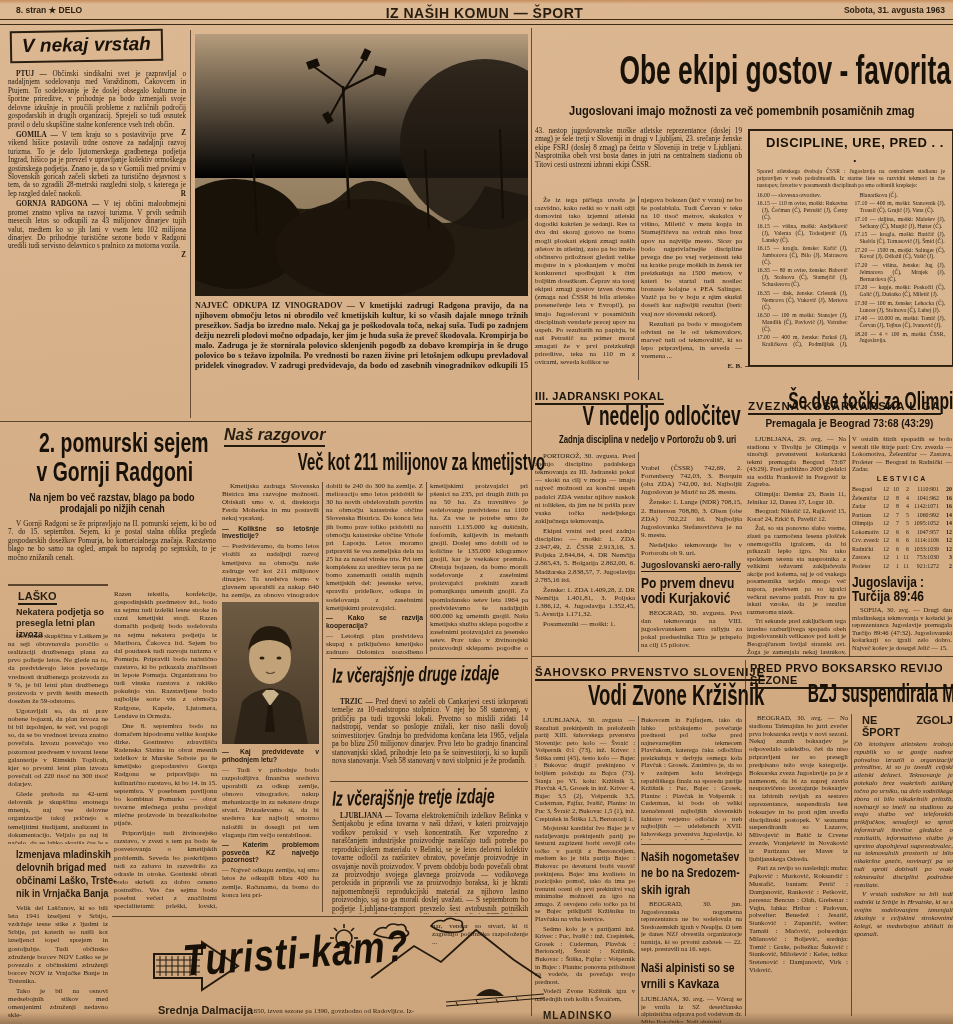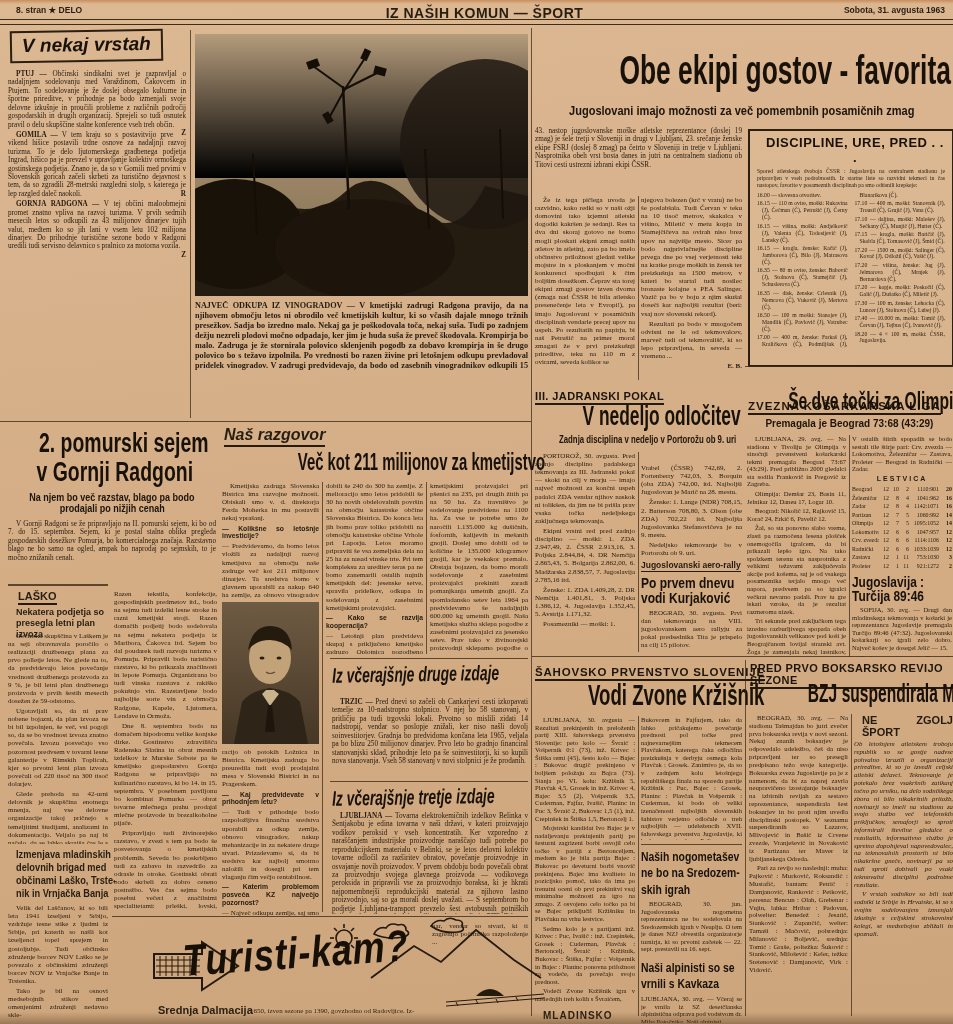--- a/index.html
+++ b/index.html
@@ -304,21 +304,20 @@
       <path d="M40,92 L48,104 L57,92 L52,88 L44,88 Z" fill="#c9b48c"></path>
       <path d="M46,103 L50,103 L53,130 L43,130 Z" fill="#1e160c"></path>
       <ellipse cx="48" cy="56" rx="21" ry="26" fill="#c2a379"></ellipse>
       <path d="M26,48 Q30,24 48,24 Q68,24 70,48 Q60,38 48,38 Q34,38 26,48 Z" fill="#241a0e"></path>
       <ellipse cx="40" cy="56" rx="2.5" ry="1.6" fill="#2a1d10"></ellipse>
       <ellipse cx="57" cy="56" rx="2.5" ry="1.6" fill="#2a1d10"></ellipse>
       <path d="M44,70 Q48,73 53,70" stroke="#5e452c" fill="none" stroke-width="1.2"></path>
     </svg>
   </div>
   <div class="col t7" style="left:222px;top:748px;width:97px;height:168px;">
-    <p class="nt">racijo ob potokih Ložnica in Bistrica. Kmetijska zadruga bo preuredila tudi svoji prodajalni mesa v Slovenski Bistrici in na Pragerskem.</p>
     <p class="qa nt">— Kaj predvidevate v prihodnjem letu?</p>
     <p class="nt">— Tudi v prihodnje bodo razpoložljiva finančna sredstva uporabili za odkup zemlje, obnovo vinogradov, nakup mehanizacije in za nekatere druge stvari. Prizadevamo si, da bi sredstva kar najbolj smotrno naložili in dosegli pri tem vlaganju čim večjo rentabilnost.</p>
     <p class="qa nt">— Katerim problemom posveča KZ največjo pozornost?</p>
     <p class="nt">— Največ odkupu zemlje, saj smo letos že odkupili blizu 400 ha zemlje. Računamo, da bomo do konca leta pri-</p>
   </div>
   <div class="vr" style="left:322px;top:482px;height:430px;"></div>
   <div class="col t7" style="left:326px;top:482px;width:97px;height:172px;">
     <p class="nt">dobili še 240 do 300 ha zemlje. Z melioracijo smo letos pridobili še 30 ha novih obdelovalnih površin na območju katastrske občine Slovenska Bistrica. Do konca leta jih bomo prav toliko pridobili na območju katastrske občine Vrhole pri Laporju. Letos moramo pripraviti še vsa zemeljska dela na 25 ha za nasad vinske trte. Pri tem kompleksu za ureditev teras pa ne bomo zanemarili ostalih nujnih kmetijskih del: jesenske setve, spravila pridelkov, odkupa in sodelovanja z zasebnimi kmetijskimi proizvajalci.</p>
     <p class="qa nt">— Kako se razvija kooperacija?</p>
     <p class="nt">— Letošnji plan predvideva skupaj s priključeno kmetijsko zadrugo Oplotnica pogodbeno sodelovanje z zasebnimi</p>

